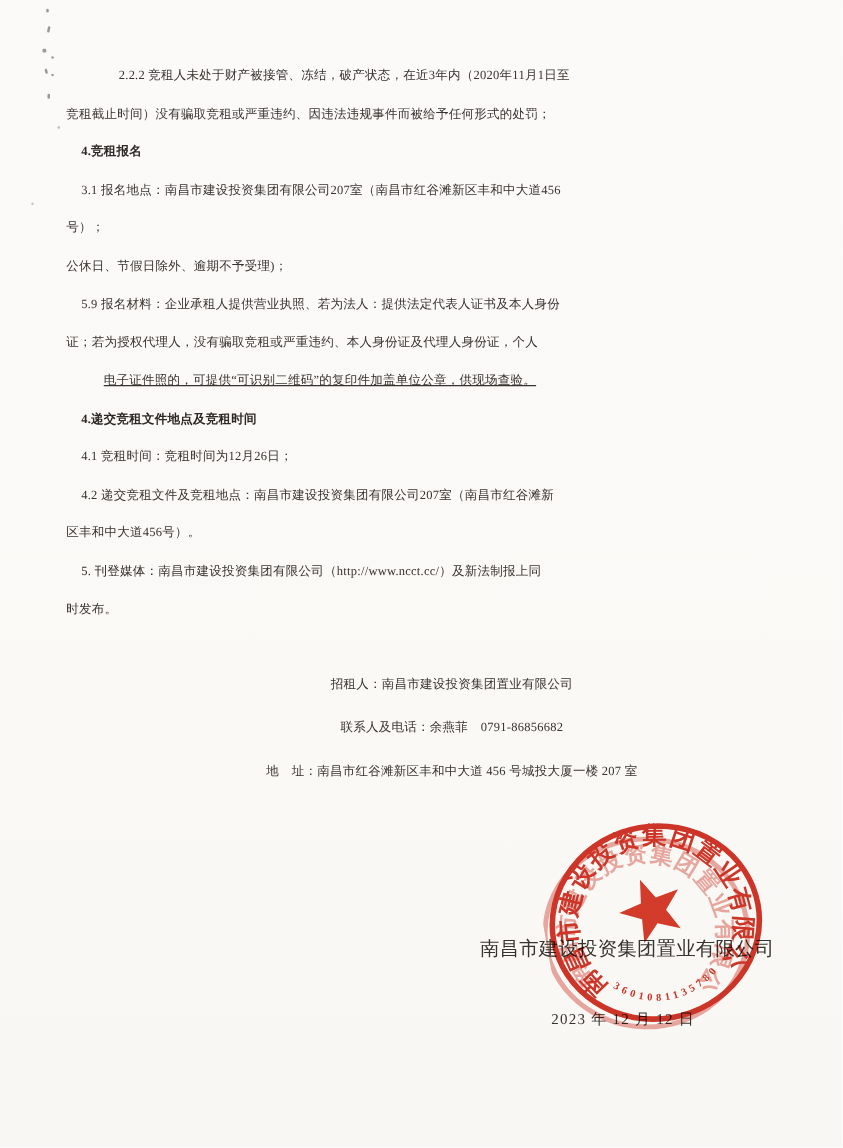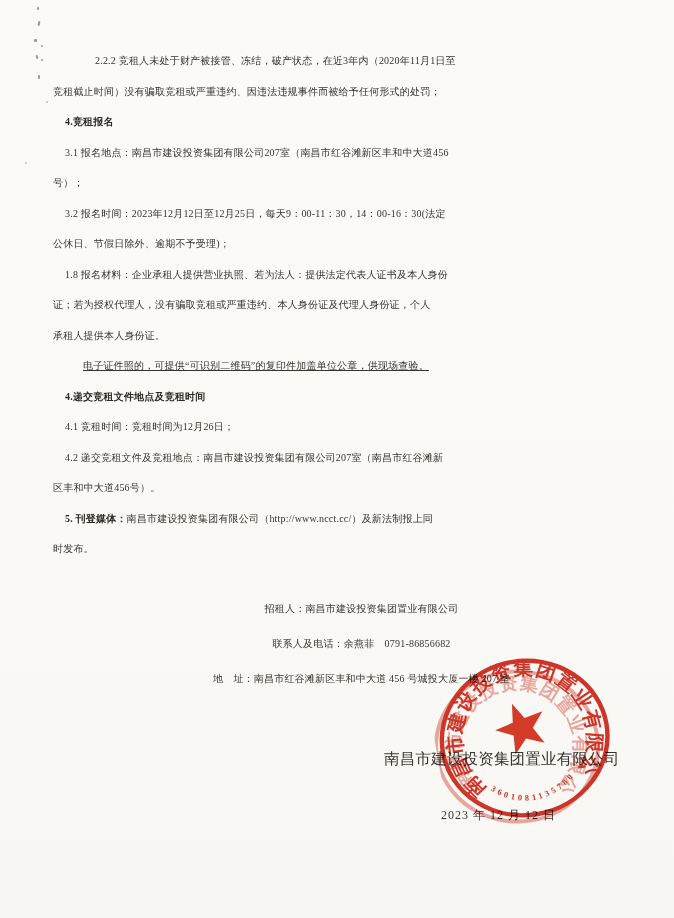--- a/index.html
+++ b/index.html
@@ -16,21 +16,21 @@
   }
   .ln{
     height:30.5px;line-height:30.5px;
     font-size:10px;letter-spacing:0.2px;
     white-space:nowrap;
   }
   .ln.item{padding-left:12px;}
   .ln.heading{padding-left:12px;font-weight:bold;color:#2c2823;}
   .ln.indent{padding-left:42px;}
   .ln.cindent{padding-left:30px;text-decoration:underline;}
-  .ln .b{font-weight:bold;color:#2c2823;}
+  .ln .b{font-weight:normal;color:#2c2823;}
   .footer{padding-left:39px;margin-top:26px;text-align:center;}
   .footer .ln{line-height:35px;height:35px;}
   .company-line{
     position:absolute;left:384px;top:749px;
     font-size:15.5px;color:#37332e;white-space:nowrap;letter-spacing:0.2px;
   }
   .date-line{
     position:absolute;left:441px;top:807px;
     font-size:12px;color:#37332e;white-space:nowrap;letter-spacing:1px;
   }
@@ -55,25 +55,23 @@
 
 <div class="paper">
 
   <div class="doc">
     <div>
         <div class="ln indent">2.2.2 竞租人未处于财产被接管、冻结，破产状态，在近3年内（2020年11月1日至</div>
         <div class="ln flush">竞租截止时间）没有骗取竞租或严重违约、因违法违规事件而被给予任何形式的处罚；</div>
         <div class="ln heading">4.竞租报名</div>
         <div class="ln item">3.1 报名地点：南昌市建设投资集团有限公司207室（南昌市红谷滩新区丰和中大道456</div>
         <div class="ln flush">号）；</div>
-        <div class="ln item">3.2 报名时间：2023年12月12日至12月25日，每天9：00-11：30，14：00-16：30(法定</div>
         <div class="ln flush">公休日、节假日除外、逾期不予受理)；</div>
-        <div class="ln item">1.8 报名材料：企业承租人提供营业执照、若为法人：提供法定代表人证书及本人身份</div>
+        <div class="ln item">5.9 报名材料：企业承租人提供营业执照、若为法人：提供法定代表人证书及本人身份</div>
         <div class="ln flush">证；若为授权代理人，没有骗取竞租或严重违约、本人身份证及代理人身份证，个人</div>
-        <div class="ln flush">承租人提供本人身份证。</div>
         <div class="ln cindent">电子证件照的，可提供“可识别二维码”的复印件加盖单位公章，供现场查验。</div>
         <div class="ln heading">4.递交竞租文件地点及竞租时间</div>
         <div class="ln item">4.1 竞租时间：竞租时间为12月26日；</div>
         <div class="ln item">4.2 递交竞租文件及竞租地点：南昌市建设投资集团有限公司207室（南昌市红谷滩新</div>
         <div class="ln flush">区丰和中大道456号）。</div>
         <div class="ln item"><span class="b">5. 刊登媒体：</span><span>南昌市建设投资集团有限公司（http://www.ncct.cc/）及新法制报上同</span></div>
         <div class="ln flush">时发布。</div>
       </div>
 
     <div class="footer">

